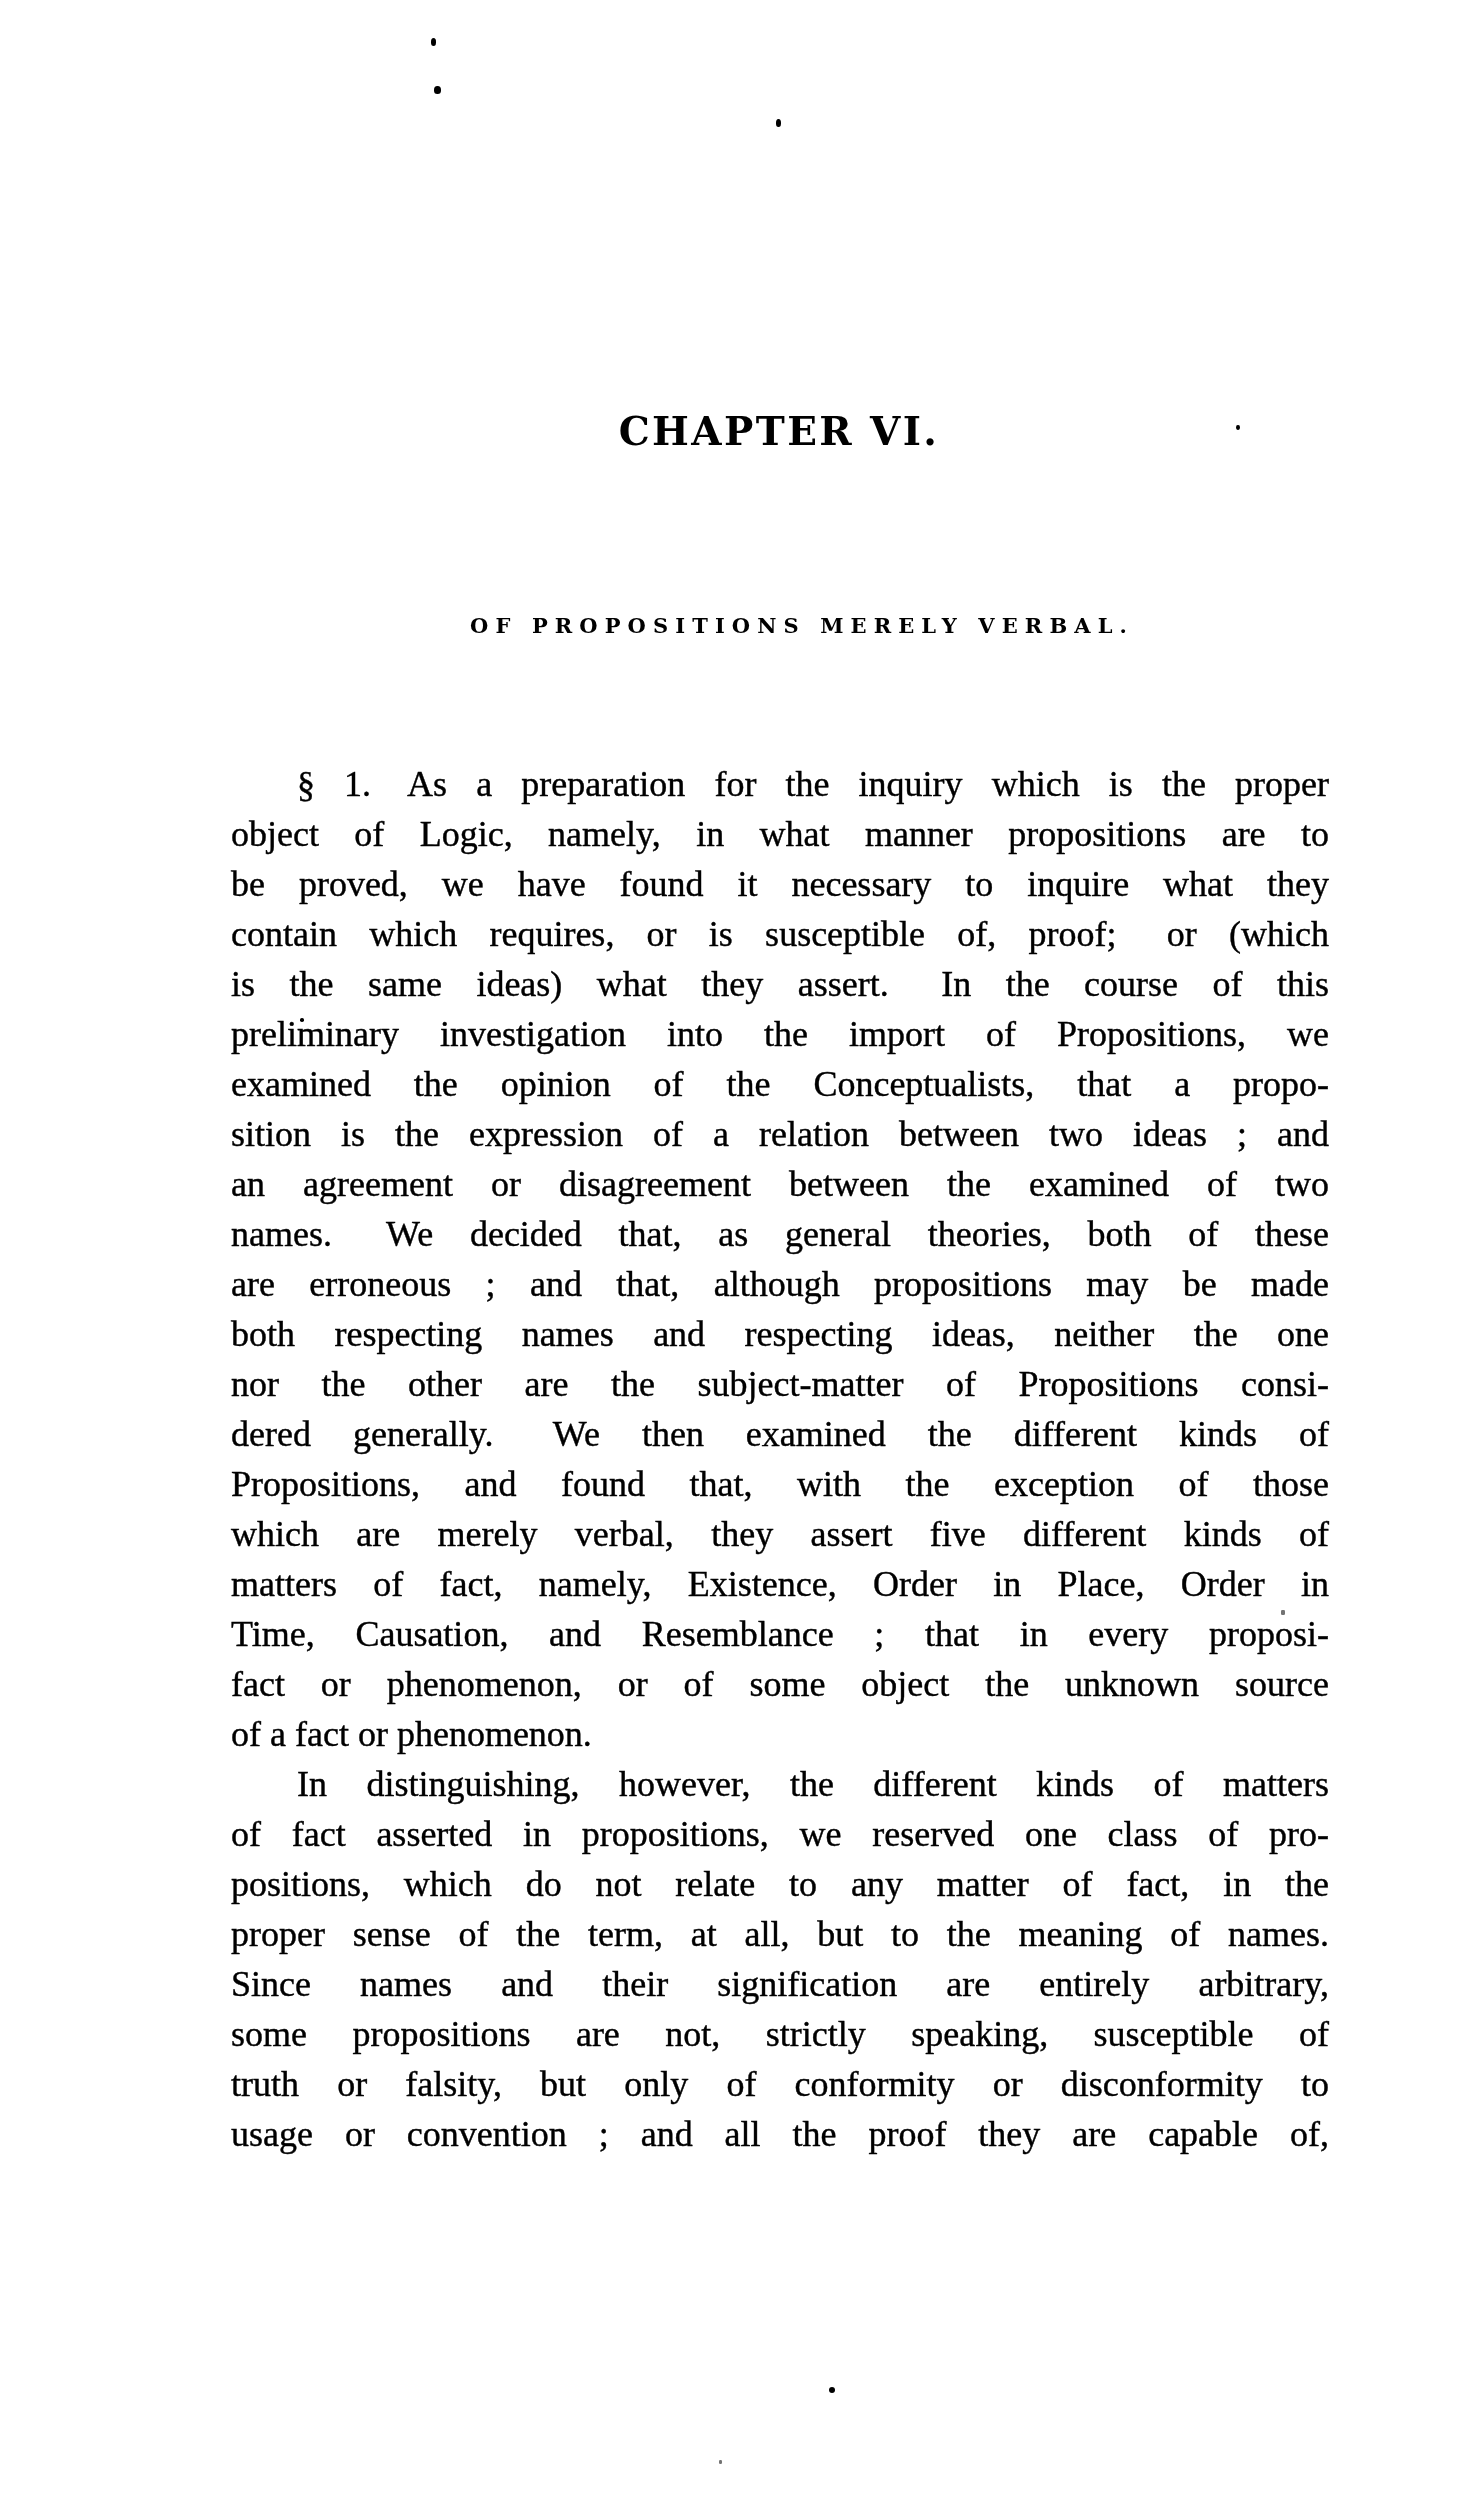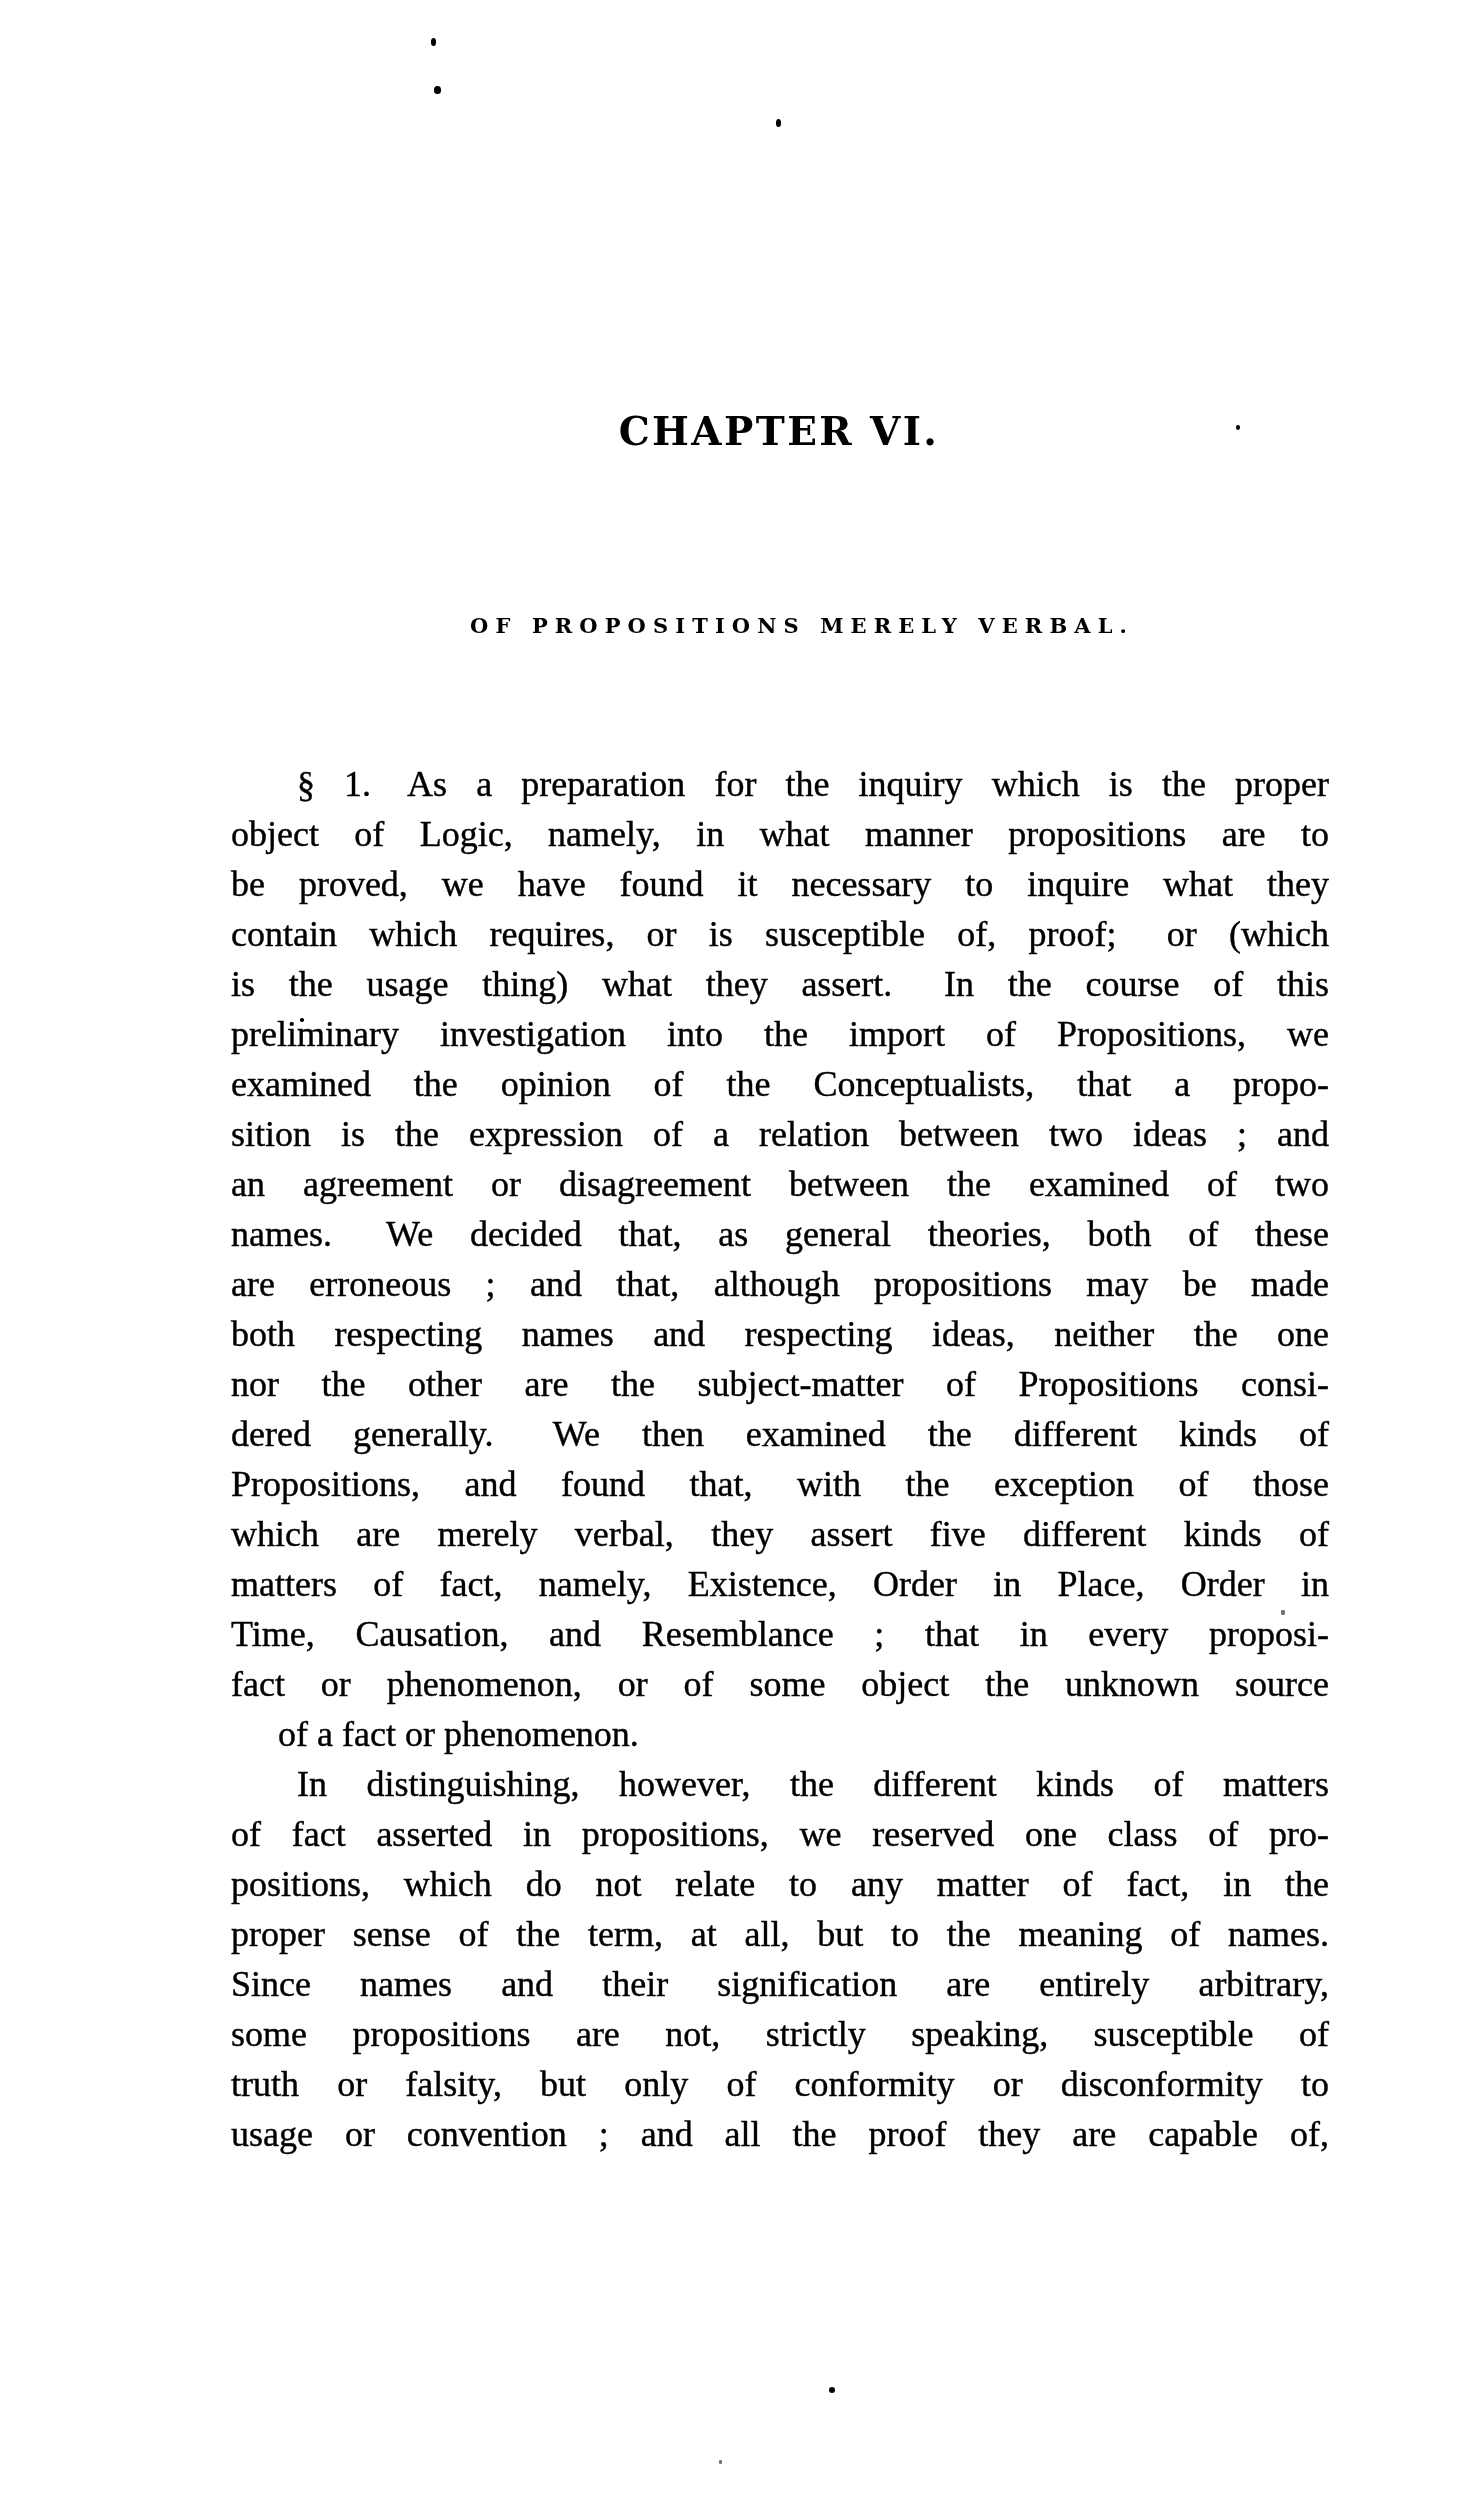--- a/index.html
+++ b/index.html
@@ -55,21 +55,20 @@
     text-align: justify;
     text-align-last: justify;
     height: 50px;
     overflow: visible;
   }
   .line.indent {
     padding-left: 66px;
   }
   .line.flush {
     text-align-last: left;
-    margin-left: 47px;
   }
   .speck {
     position: absolute;
     background: #000000;
     border-radius: 50%;
   }
   .speck.light {
     opacity: 0.55;
     border-radius: 1.2px;
   }
@@ -81,21 +80,21 @@
 
   <div class="chapter-heading">CHAPTER VI.</div>
 
   <div class="section-heading">OF PROPOSITIONS MERELY VERBAL.</div>
 
   <div class="body-text" id="body-text">
       <div class="line indent">§ 1. As a preparation for the inquiry which is the proper</div>
       <div class="line">object of Logic, namely, in what manner propositions are to</div>
       <div class="line">be proved, we have found it necessary to inquire what they</div>
       <div class="line">contain which requires, or is susceptible of, proof;  or (which</div>
-      <div class="line">is the usage thing) what they assert.  In the course of this</div>
+      <div class="line">is the same ideas) what they assert.  In the course of this</div>
       <div class="line">preliminary investigation into the import of Propositions, we</div>
       <div class="line">examined the opinion of the Conceptualists, that a propo-</div>
       <div class="line">sition is the expression of a relation between two ideas ; and</div>
       <div class="line">an agreement or disagreement between the examined of two</div>
       <div class="line">names.  We decided that, as general theories, both of these</div>
       <div class="line">are erroneous ; and that, although propositions may be made</div>
       <div class="line">both respecting names and respecting ideas, neither the one</div>
       <div class="line">nor the other are the subject-matter of Propositions consi-</div>
       <div class="line">dered generally.  We then examined the different kinds of</div>
       <div class="line">Propositions, and found that, with the exception of those</div>

